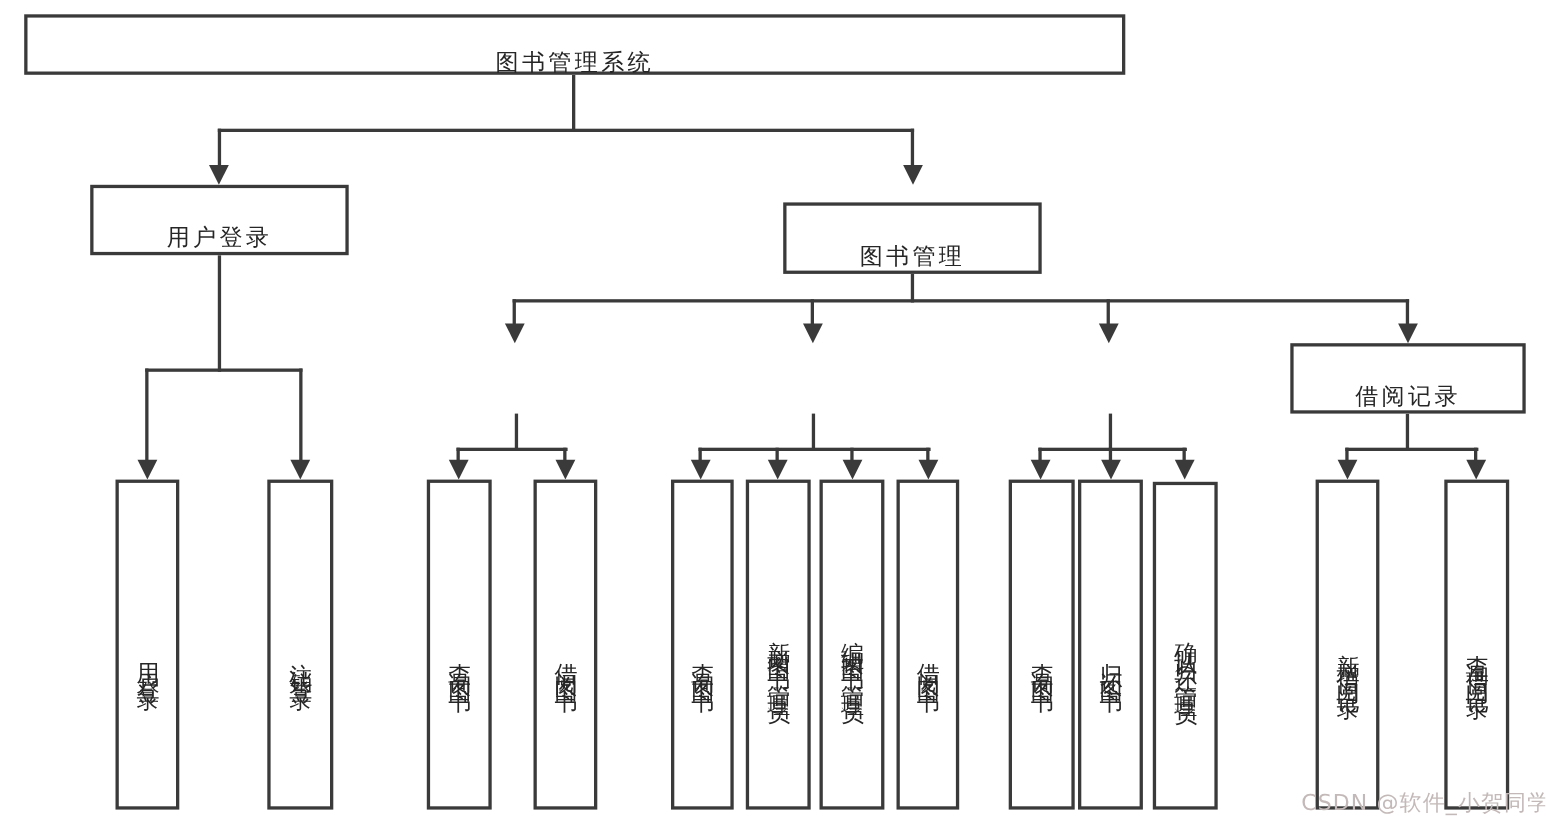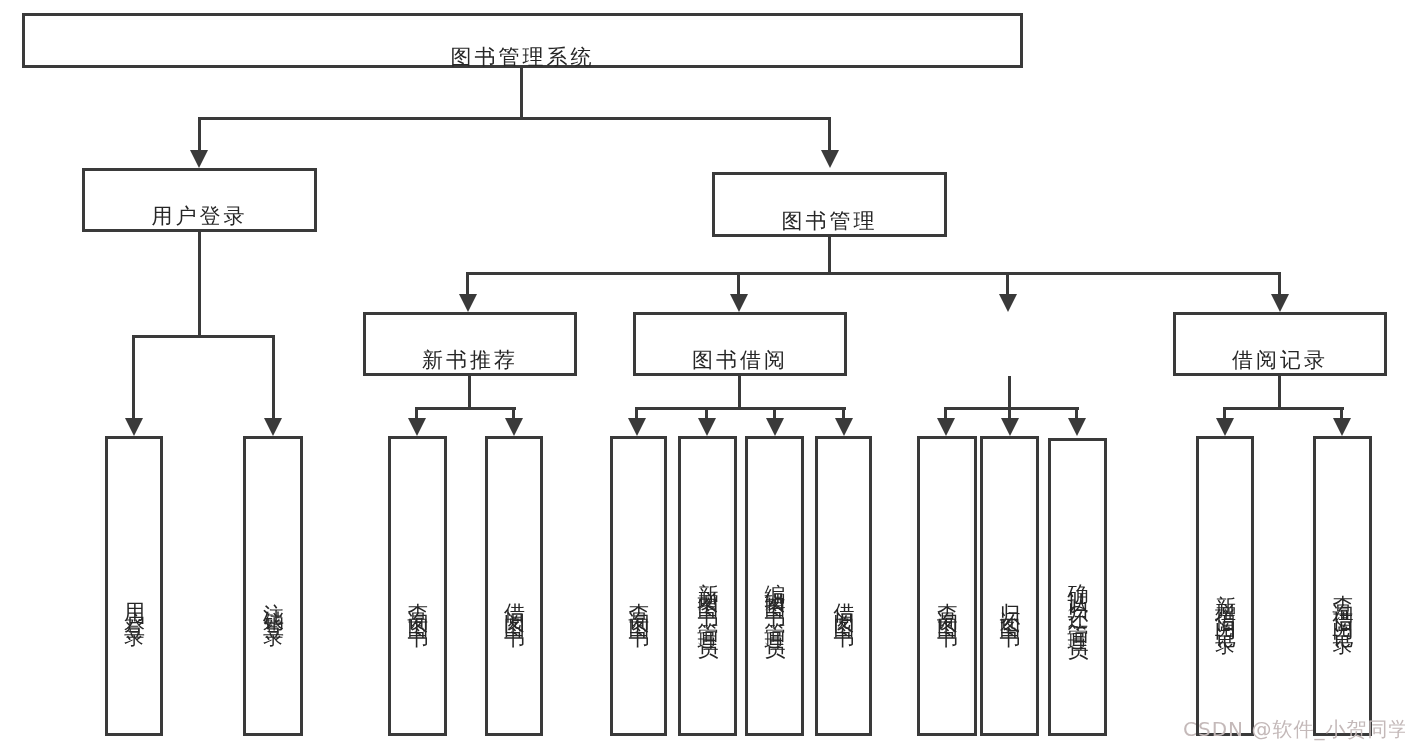--- a/index.html
+++ b/index.html
@@ -79,21 +79,21 @@
   <div class="vl" style="left:520px;top:68px;height:52px"></div>
   <div class="hl" style="left:198px;top:117px;width:633px"></div>
   <div class="vl" style="left:198px;top:117px;height:36px"></div>
   <div class="arrow" style="left:190px;top:150px"></div>
   <div class="vl" style="left:828px;top:117px;height:36px"></div>
   <div class="arrow" style="left:821px;top:150px"></div>
 
   <div class="box" style="left:82px;top:168px;width:235px;height:64px">
     <span class="lbl">用户登录</span>
   </div>
-  <div class="box" style="left:712px;top:172px;width:235px;height:65px">
+  <div class="box" style="left:712px;top:184px;width:235px;height:65px">
     <span class="lbl">图书管理</span>
   </div>
 
   <div class="vl" style="left:198px;top:232px;height:106px"></div>
   <div class="hl" style="left:132px;top:335px;width:143px"></div>
   <div class="vl" style="left:132px;top:335px;height:86px"></div>
   <div class="arrow" style="left:125px;top:418px"></div>
   <div class="vl" style="left:272px;top:335px;height:86px"></div>
   <div class="arrow" style="left:264px;top:418px"></div>
 
@@ -101,26 +101,20 @@
   <div class="hl" style="left:466px;top:272px;width:815px"></div>
   <div class="vl" style="left:466px;top:272px;height:25px"></div>
   <div class="arrow" style="left:459px;top:294px"></div>
   <div class="vl" style="left:737px;top:272px;height:25px"></div>
   <div class="arrow" style="left:730px;top:294px"></div>
   <div class="vl" style="left:1006px;top:272px;height:25px"></div>
   <div class="arrow" style="left:999px;top:294px"></div>
   <div class="vl" style="left:1278px;top:272px;height:25px"></div>
   <div class="arrow" style="left:1271px;top:294px"></div>
 
-  <div class="box" style="left:363px;top:312px;width:214px;height:64px">
-    <span class="lbl">新书推荐</span>
-  </div>
-  <div class="box" style="left:633px;top:312px;width:214px;height:64px">
-    <span class="lbl">图书借阅</span>
-  </div>
   <div class="box" style="left:1173px;top:312px;width:214px;height:64px">
     <span class="lbl">借阅记录</span>
   </div>
 
   <div class="vl" style="left:468px;top:376px;height:33px"></div>
   <div class="hl" style="left:415px;top:407px;width:101px"></div>
   <div class="vl" style="left:415px;top:407px;height:14px"></div>
   <div class="arrow" style="left:408px;top:418px"></div>
   <div class="vl" style="left:512px;top:407px;height:14px"></div>
   <div class="arrow" style="left:505px;top:418px"></div>

